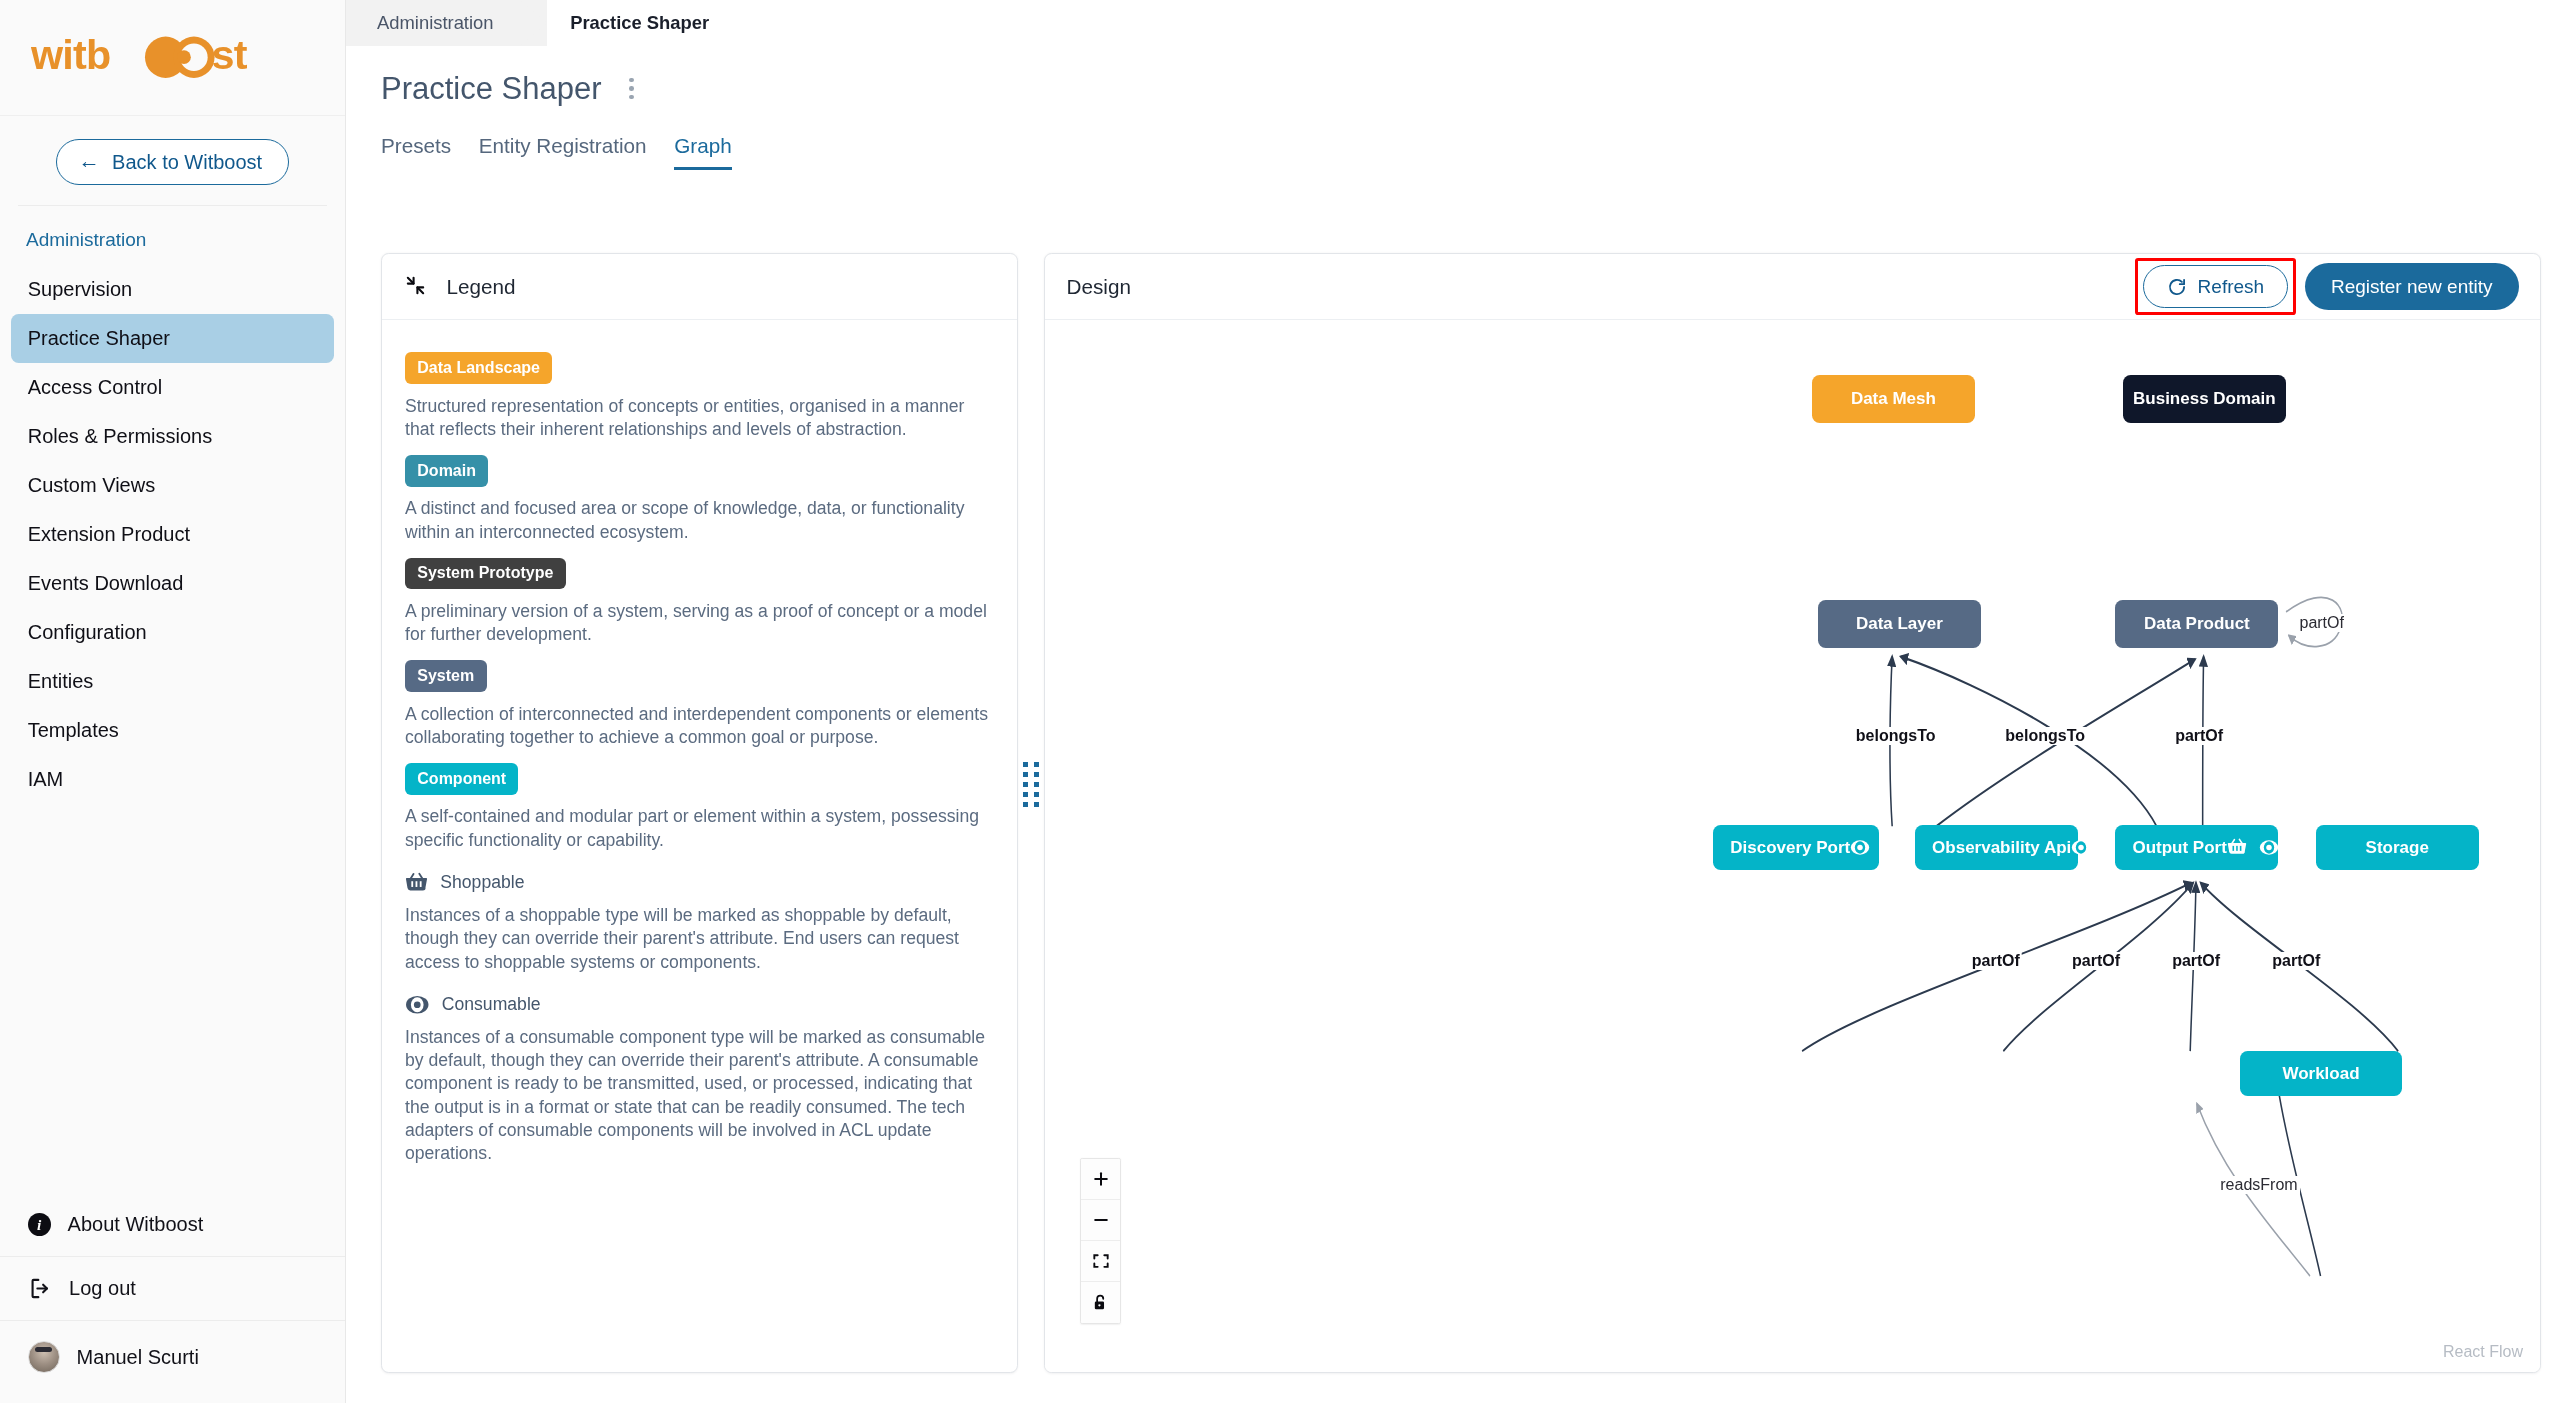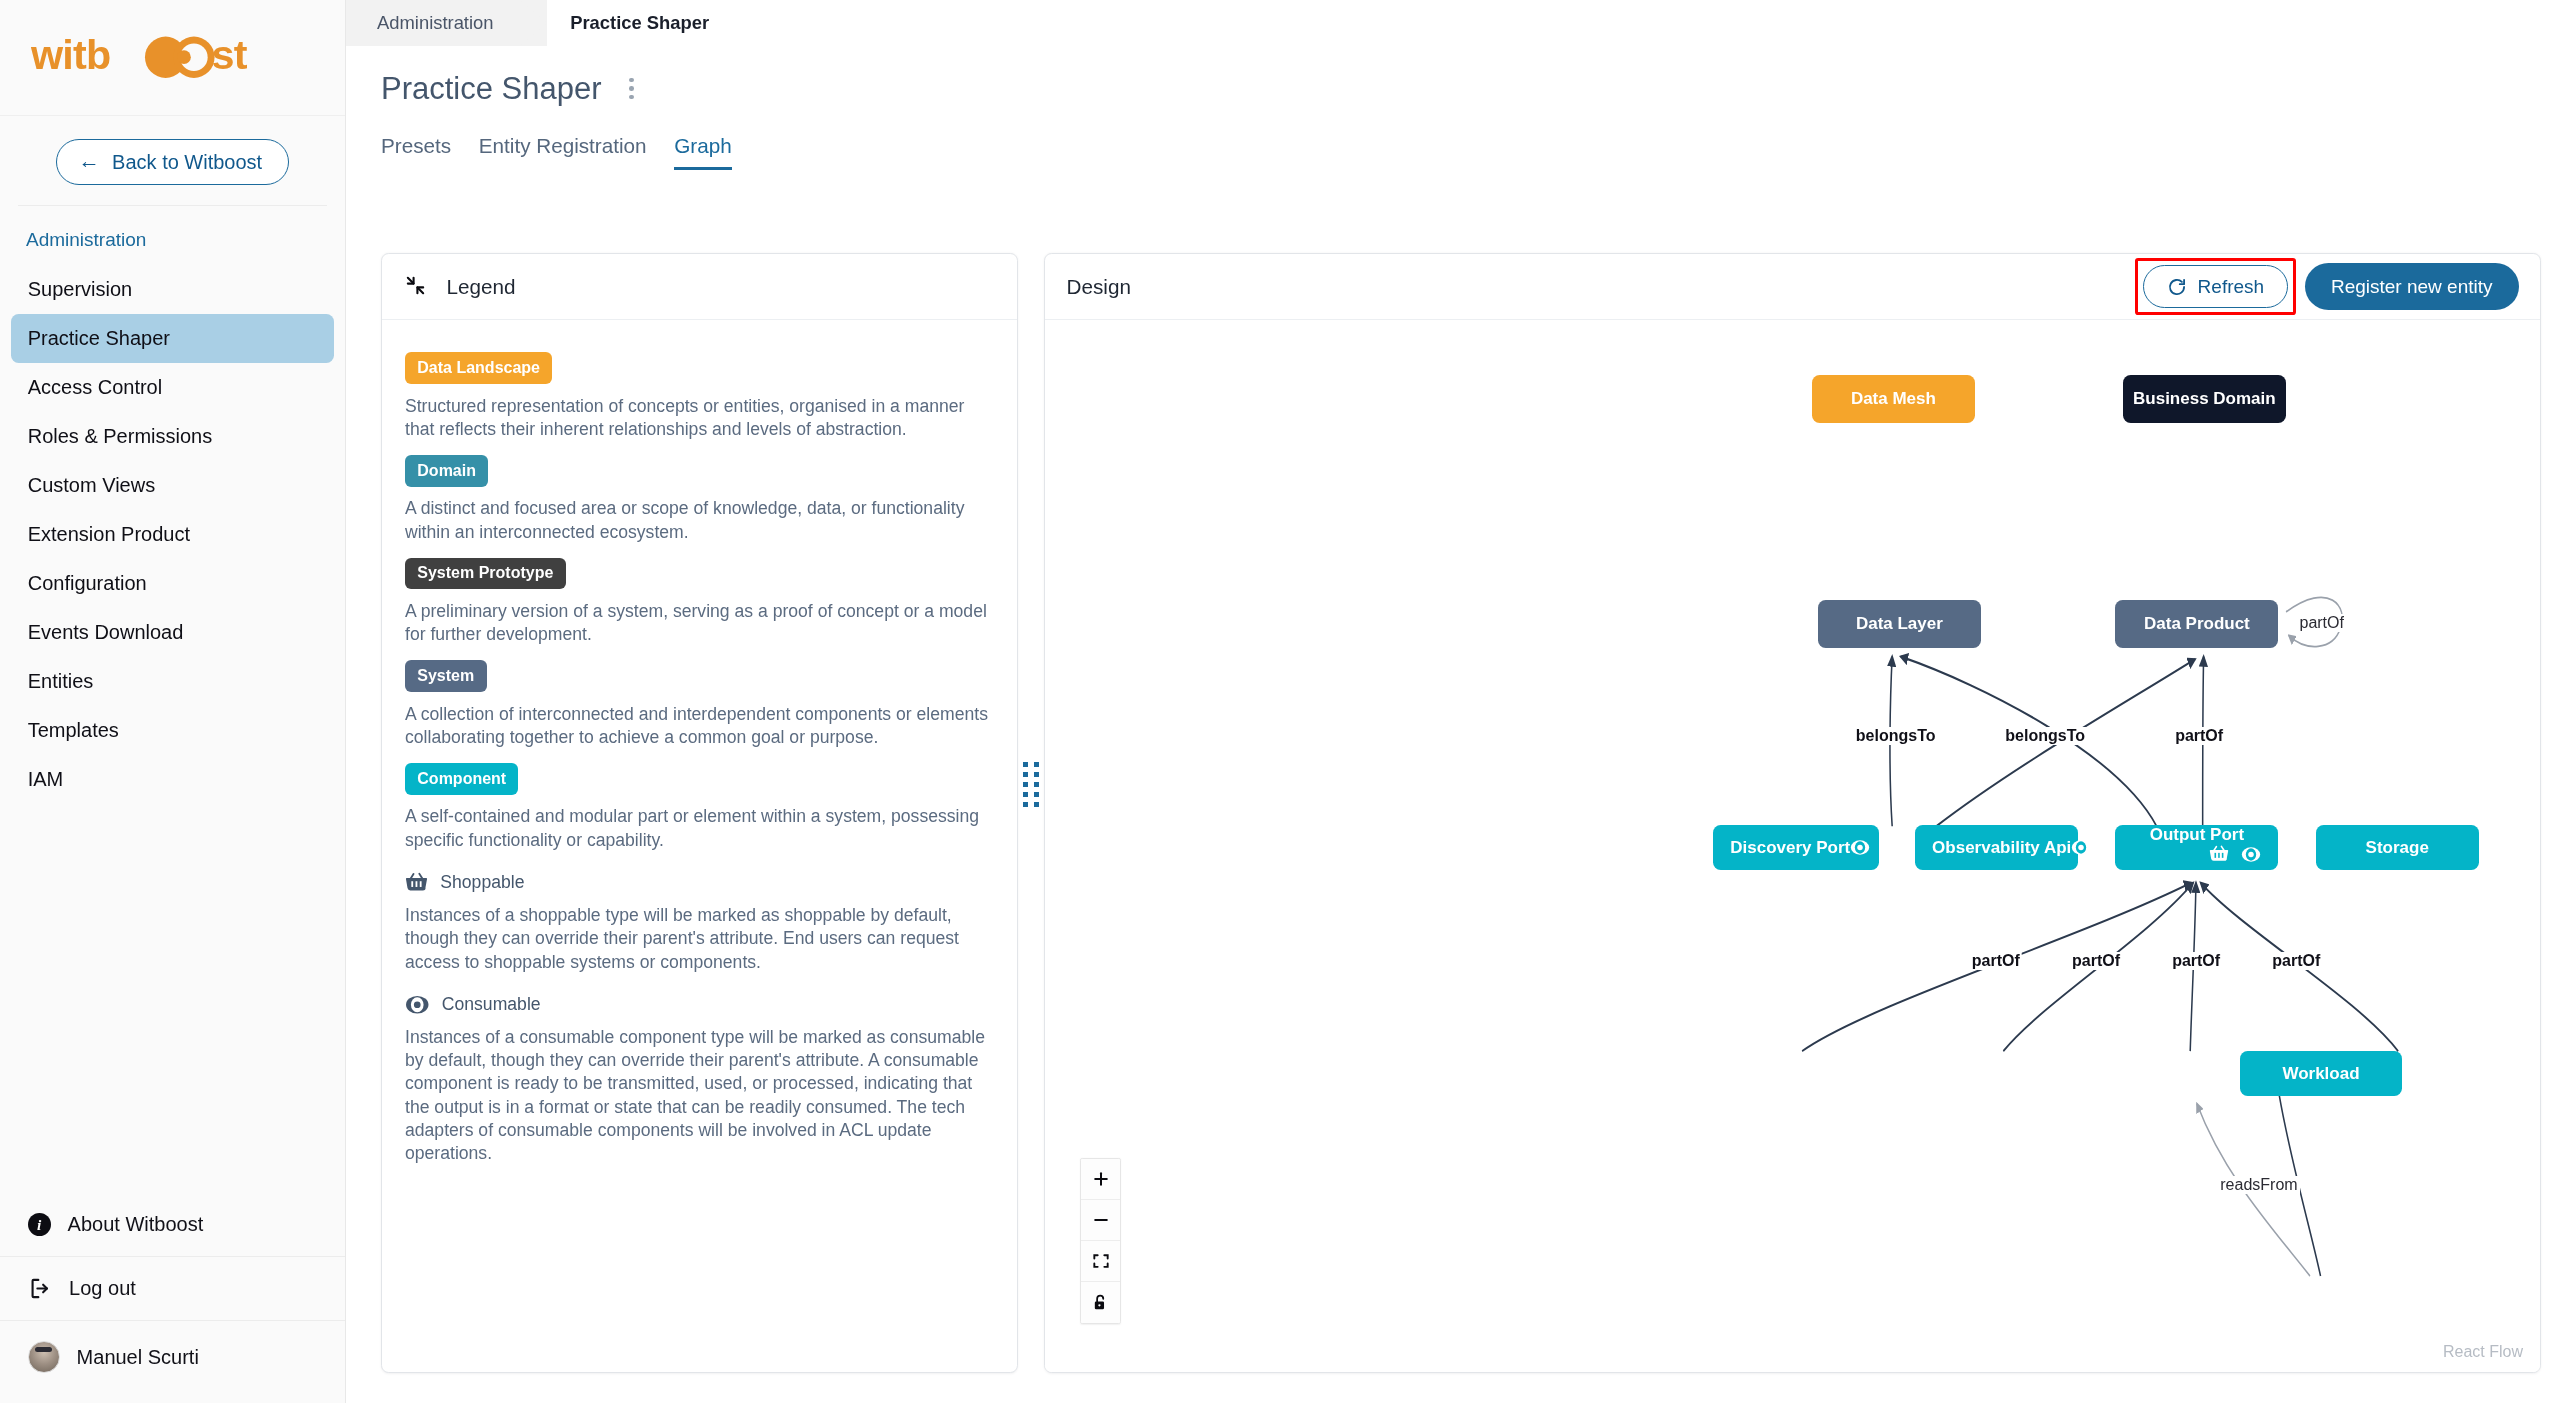--- a/index.html
+++ b/index.html
@@ -278,22 +278,22 @@
 
     <div class="nav-section-label">Administration</div>
 
     <nav class="nav-list">
       <div class="nav-item">Supervision</div>
       <div class="nav-item active">Practice Shaper</div>
       <div class="nav-item">Access Control</div>
       <div class="nav-item">Roles &amp; Permissions</div>
       <div class="nav-item">Custom Views</div>
       <div class="nav-item">Extension Product</div>
+      <div class="nav-item">Events Download</div>
       <div class="nav-item">Configuration</div>
-      <div class="nav-item">Events Download</div>
       <div class="nav-item">Entities</div>
       <div class="nav-item">Templates</div>
       <div class="nav-item">IAM</div>
     </nav>
 
     <div class="sidebar-spacer"></div>
 
     <div class="sidebar-bottom-item">
       <span class="icon-info">i</span>
       <span>About Witboost</span>
@@ -512,21 +512,21 @@
               <span>
                 <svg width="20" height="17" viewBox="0 0 24 20" fill="#ffffff">
                   <ellipse cx="12" cy="10" rx="11" ry="8.6"></ellipse>
                   <ellipse cx="12" cy="10" rx="6.2" ry="7.4" fill="#04B4C8"></ellipse>
                   <circle cx="12" cy="10" r="3.3" fill="#ffffff"></circle>
                 </svg>
               </span>
             </span>
           </div>
 
-          <div class="node with-icons" style="left:71.6%; top:48.0%; width:10.9%; height:4.3%; background:#04B4C8;flex-direction:column;">
+          <div class="node with-icons" style="left:71.6%; top:48.0%; width:10.9%; height:4.3%; background:#04B4C8;">
             <span class="nlabel">Output Port</span>
             <span class="nicons">
               <span>
                 <svg width="20" height="18.4" viewBox="0 0 24 22" fill="#ffffff">
                   <path d="M8.2 1.2a1 1 0 0 1 1.5 1.3L7.4 6h9.2l-2.3-3.5a1 1 0 1 1 1.6-1.1L18.9 6H22a1 1 0 0 1 1 1.2l-1.6 8.4A3 3 0 0 1 18.5 19h-13a3 3 0 0 1-2.9-2.4L1 7.2A1 1 0 0 1 2 6h3.1l3.1-4.8z"></path>
                   <rect x="6.6" y="9.4" width="1.9" height="6" fill="#04B4C8"></rect>
                   <rect x="11" y="9.4" width="1.9" height="6" fill="#04B4C8"></rect>
                   <rect x="15.4" y="9.4" width="1.9" height="6" fill="#04B4C8"></rect>
                 </svg>
               </span>

